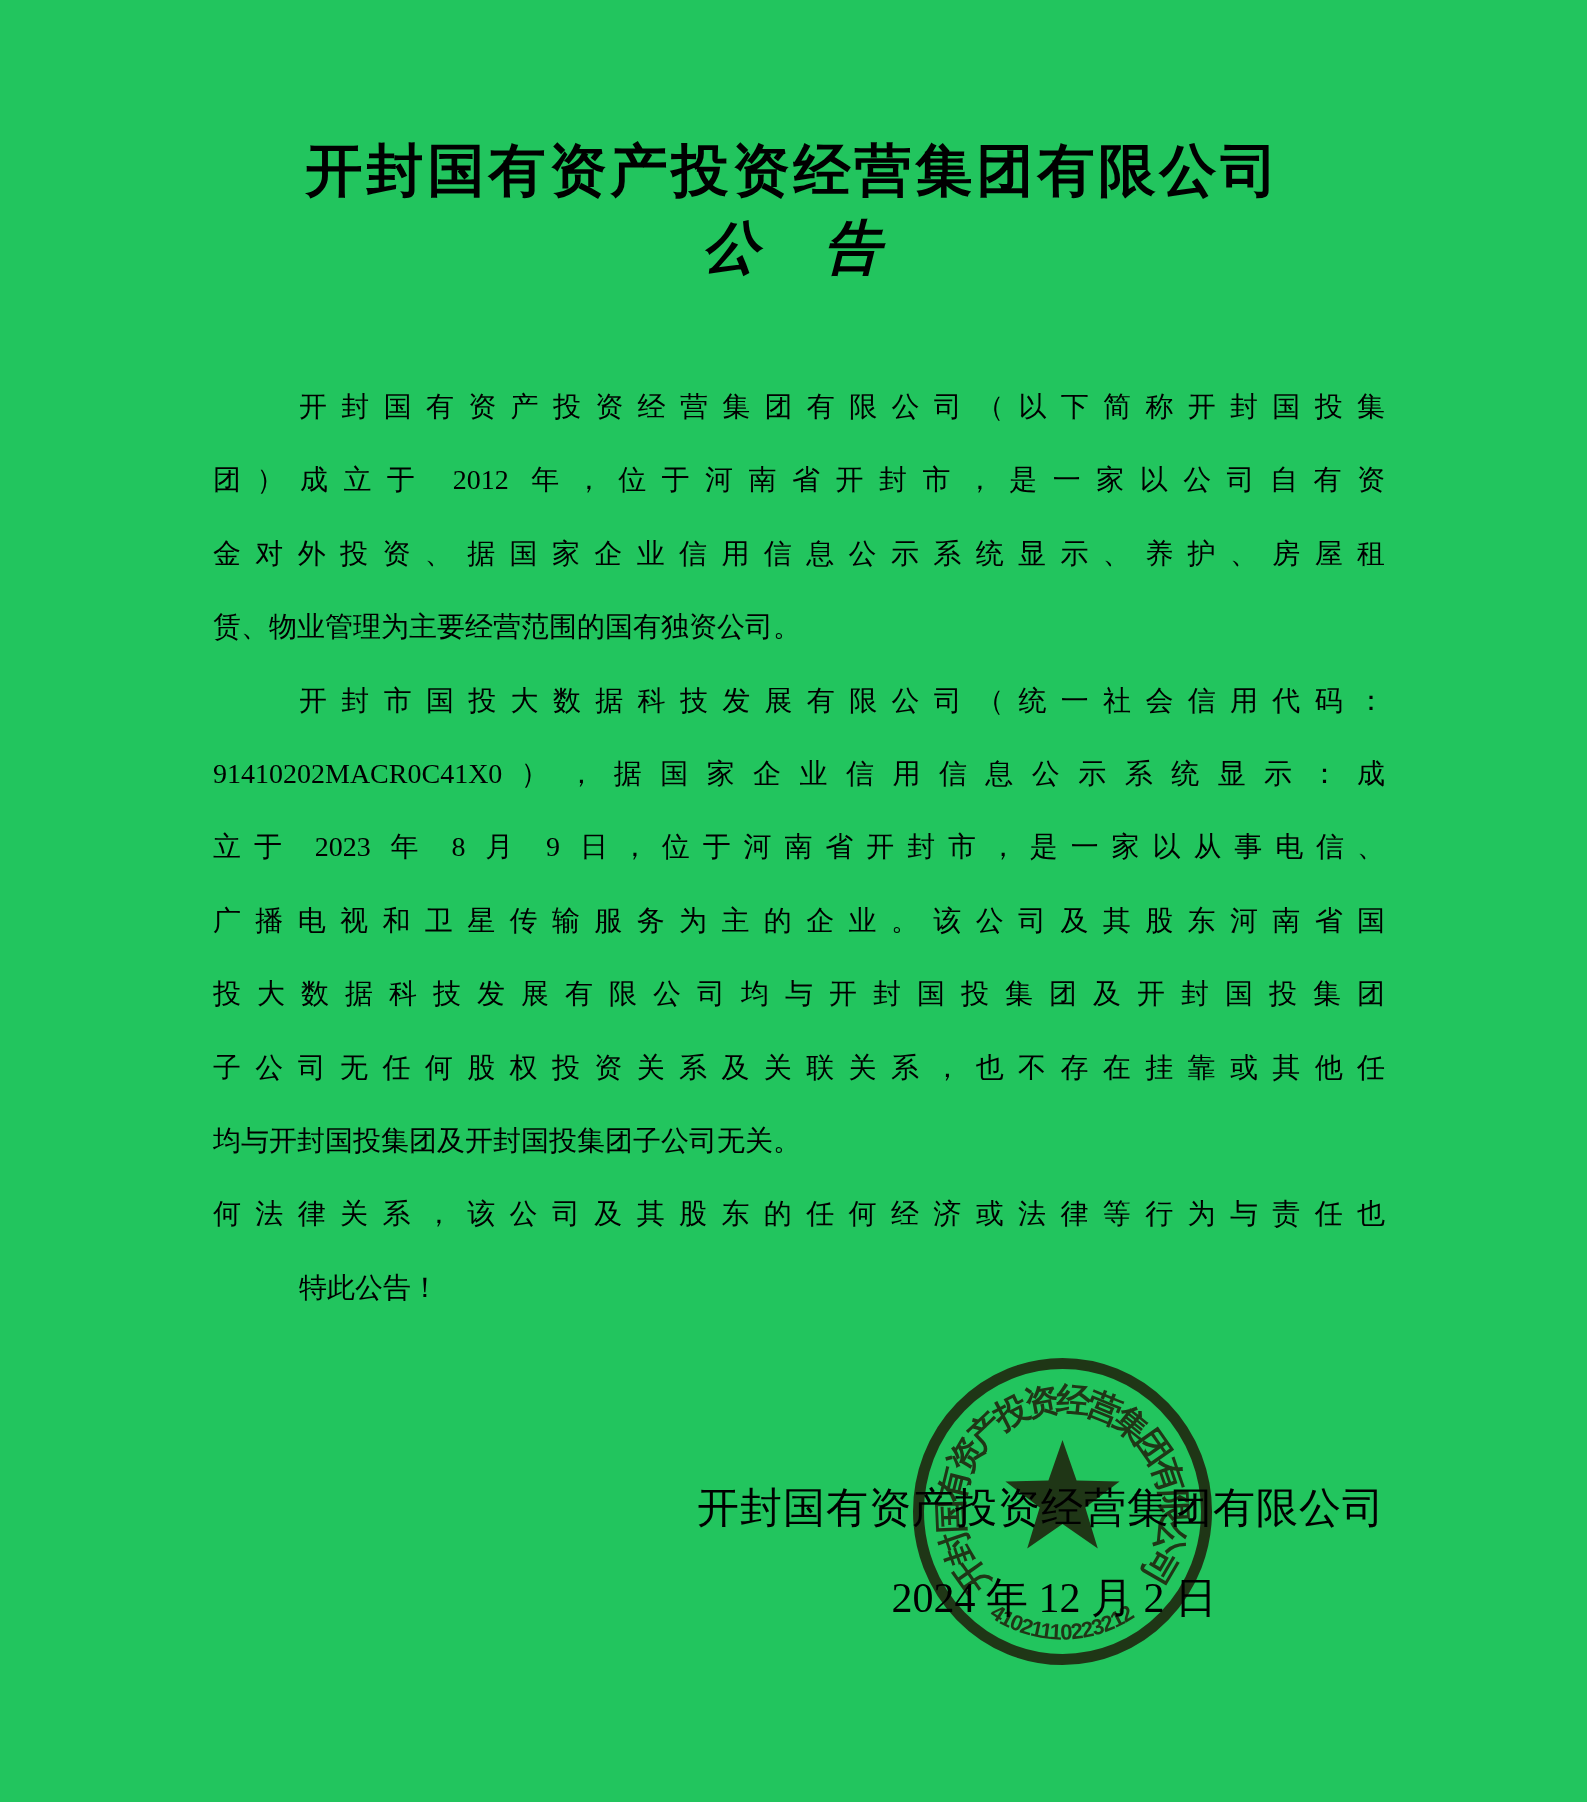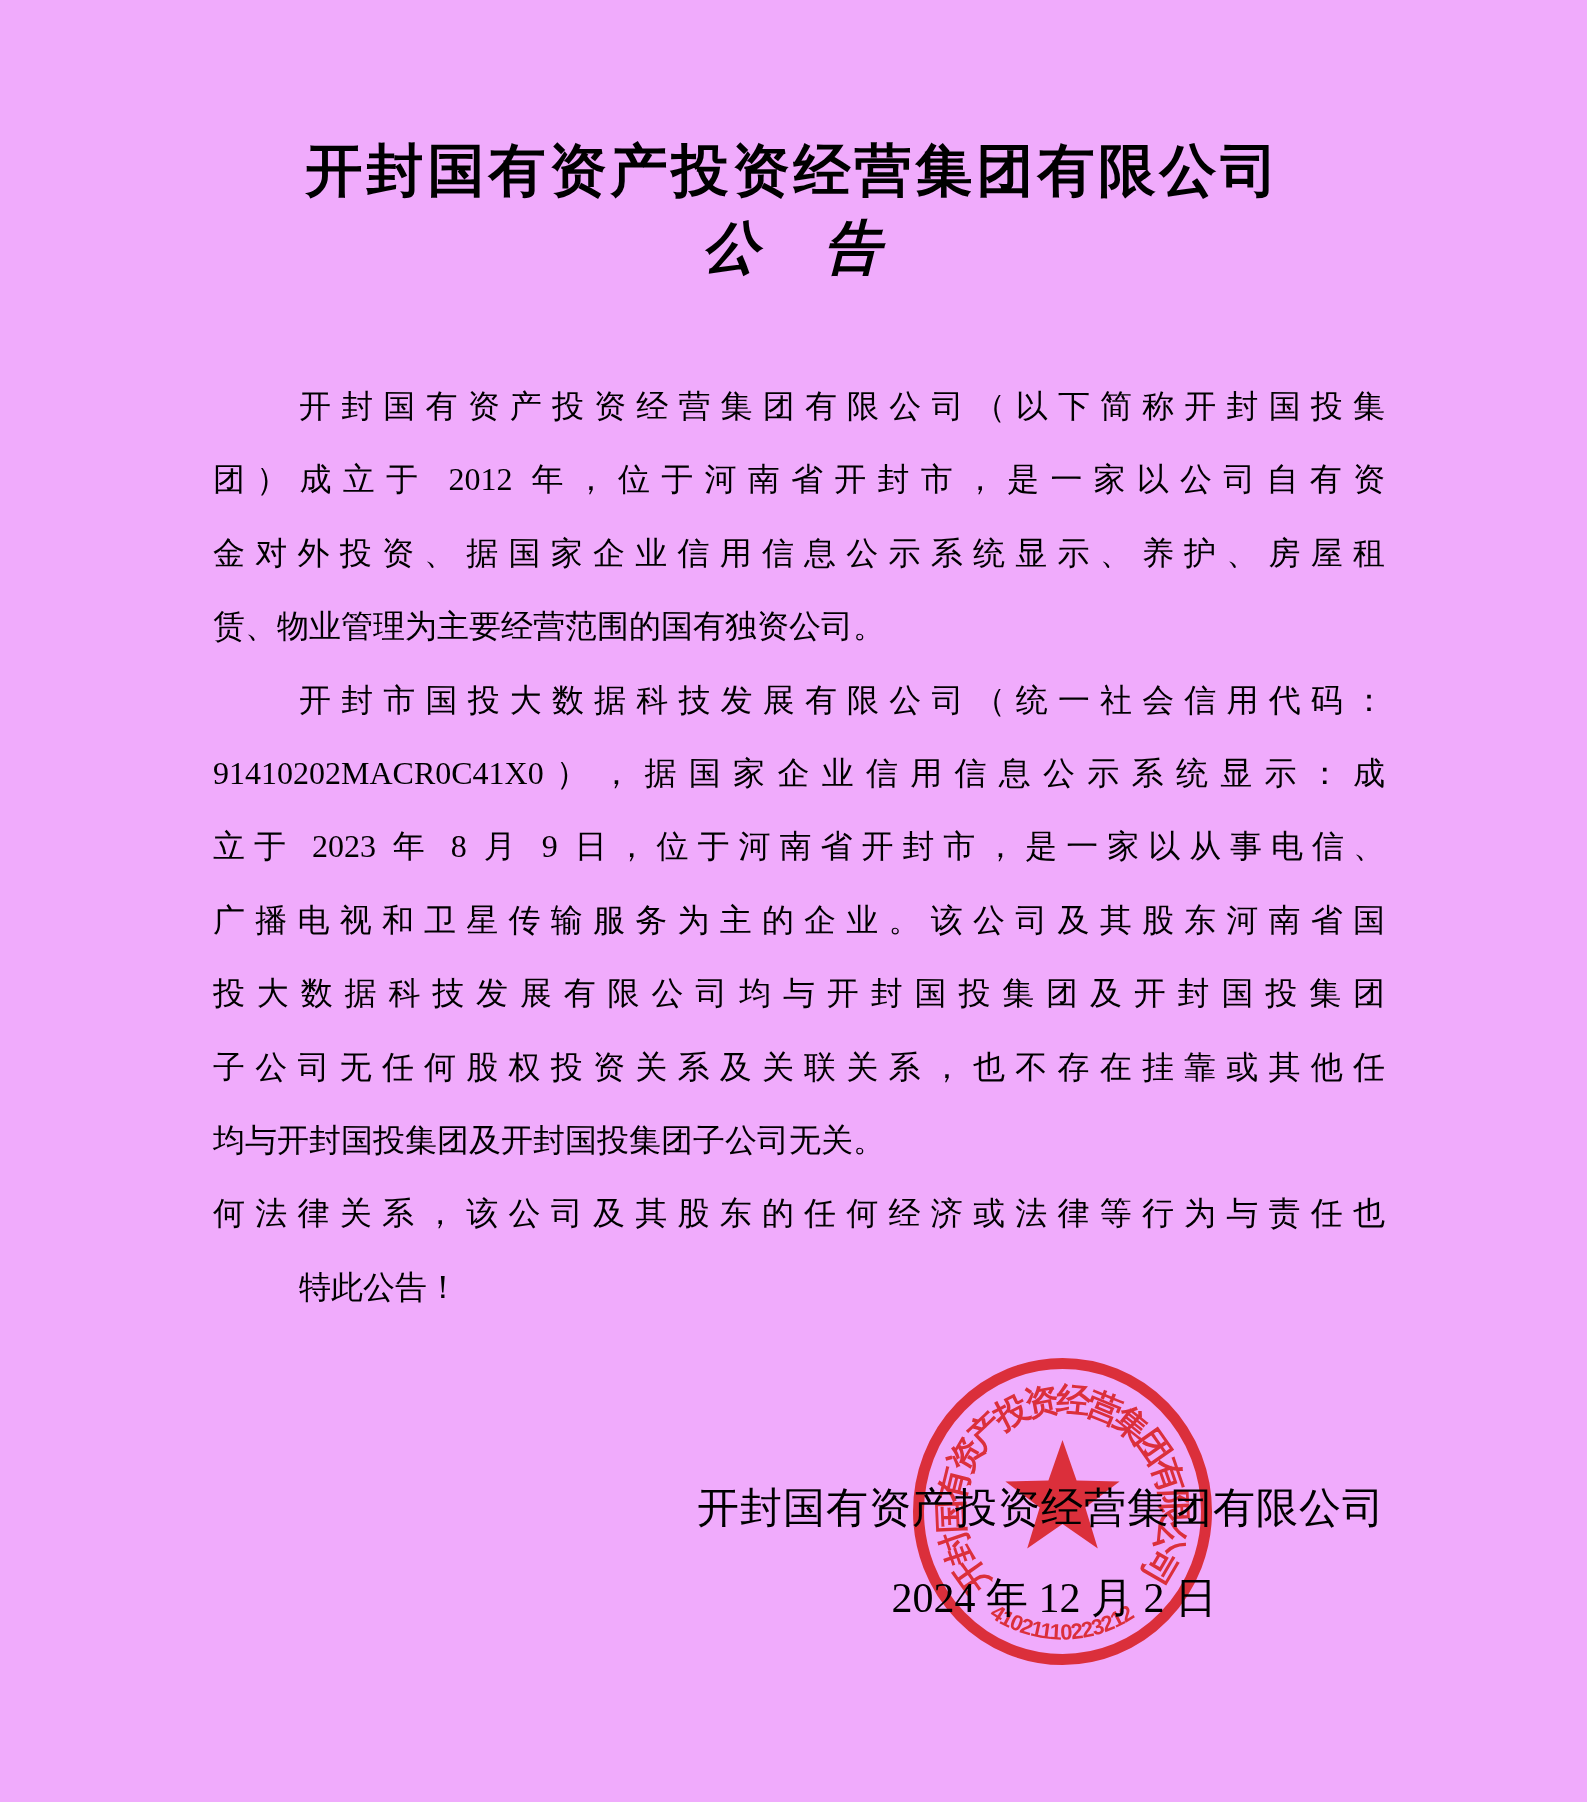--- a/index.html
+++ b/index.html
@@ -4,21 +4,21 @@
 <style>
   html, body {
     margin: 0;
     padding: 0;
     background: #ffffff;
   }
   .page {
     position: relative;
     width: 1587px;
     height: 1802px;
-    background: #f0abfc;
+    background: #22c55e;
     overflow: hidden;
     font-family: "Liberation Serif", serif;
     color: #000000;
   }
   .title-line {
     position: absolute;
     left: 0;
     width: 100%;
     text-align: center;
     font-size: 57px;
@@ -28,21 +28,21 @@
     white-space: nowrap;
   }
   .title-1 { top: 142px; }
   .title-2 { top: 219px; font-style: italic; }
 
   .body-text {
     position: absolute;
     left: 213px;
     top: 370px;
     width: 1172px;
-    font-size: 32px;
+    font-size: 28px;
   }
   .line {
     height: 73.4px;
     line-height: 73.4px;
     text-align: justify;
     text-align-last: justify;
     text-justify: inter-character;
     white-space: nowrap;
   }
   .line.end {

